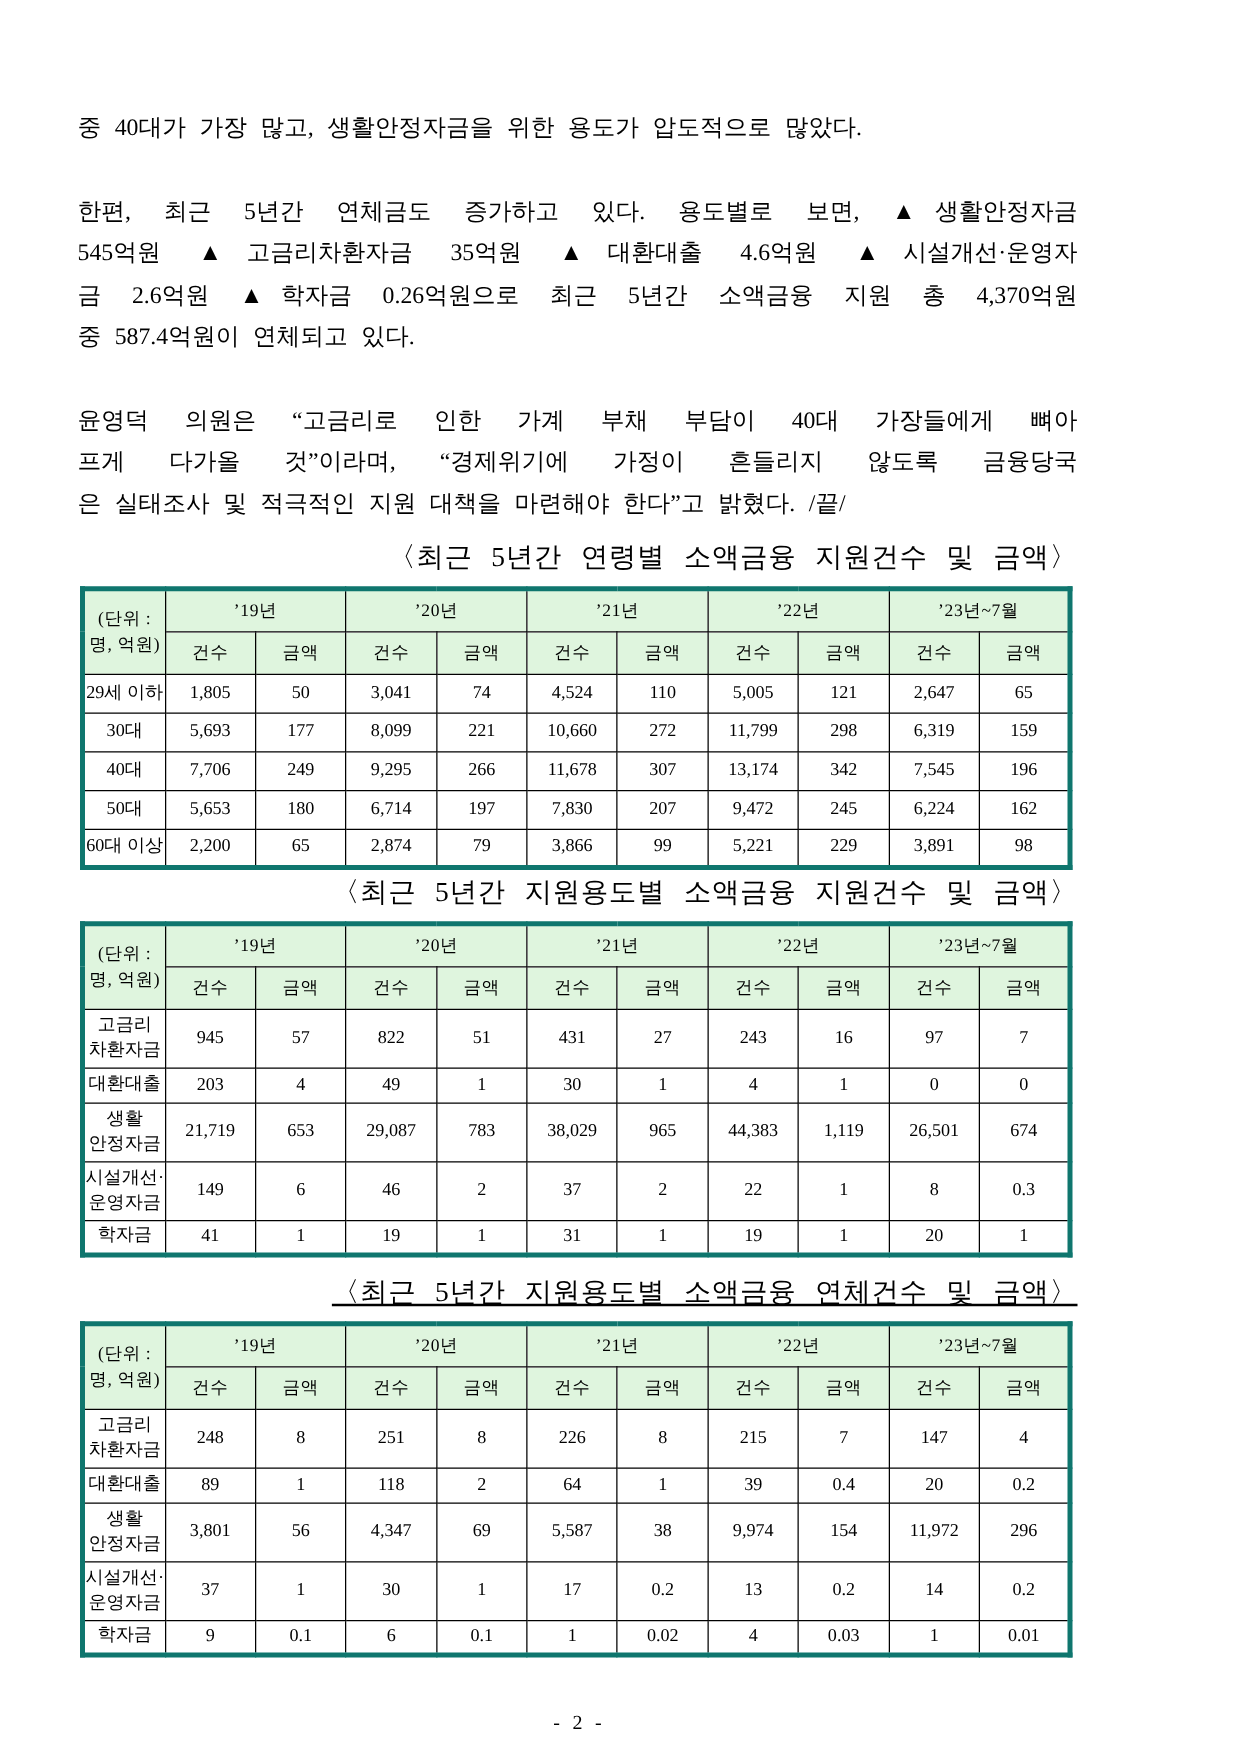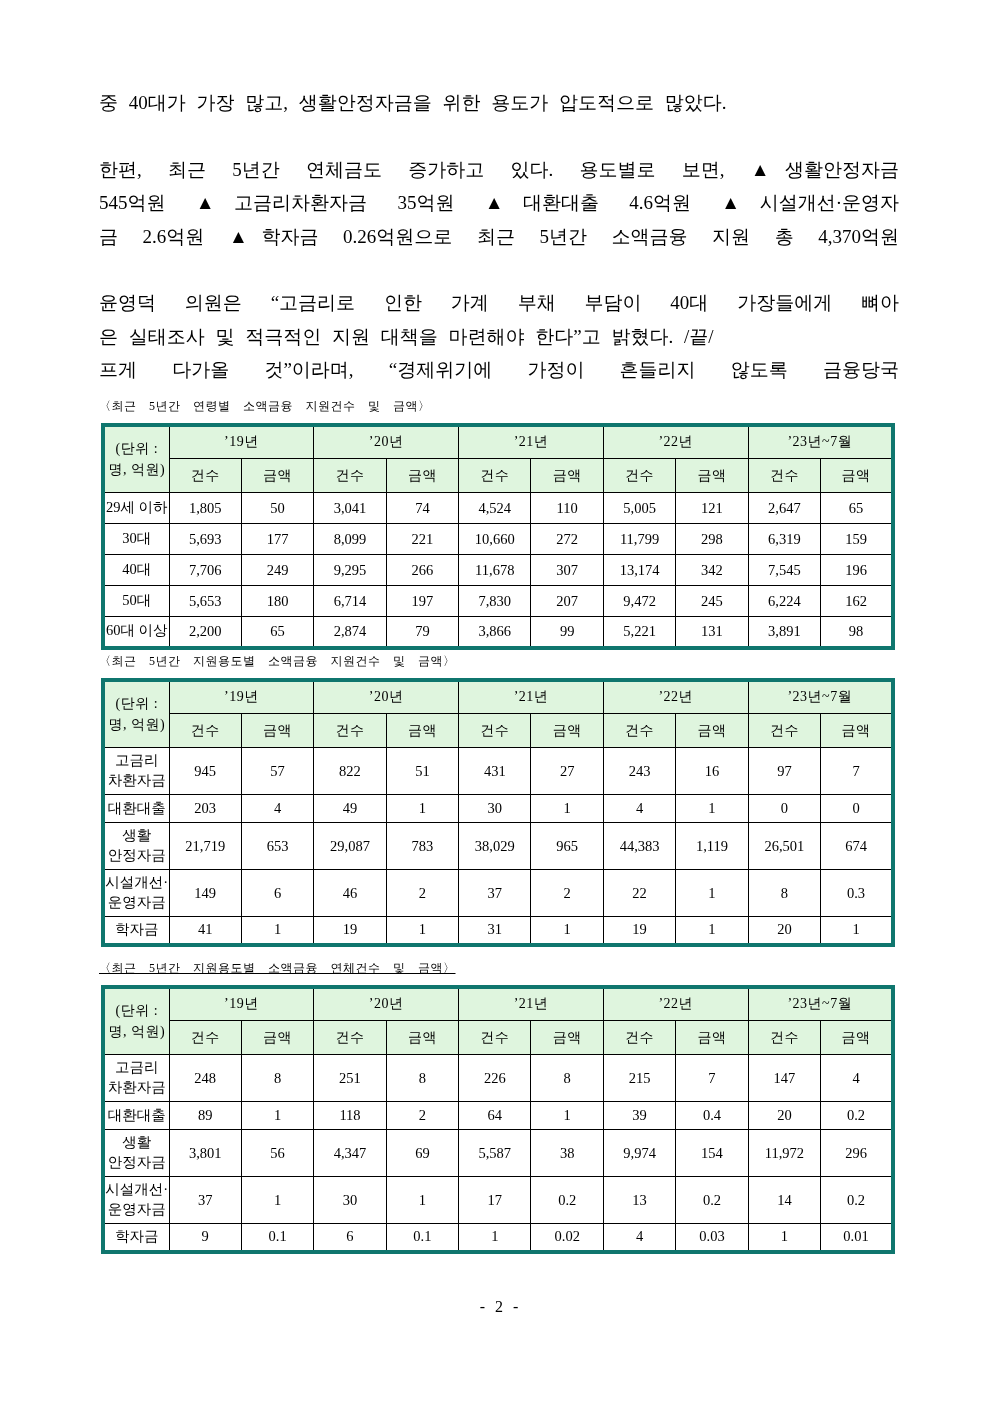--- a/index.html
+++ b/index.html
@@ -5,31 +5,31 @@
   html, body { margin: 0; padding: 0; background: #ffffff; }
   .page {
     position: relative;
     width: 992px;
     height: 1403px;
     background: #ffffff;
     color: #000;
     font-family: "Liberation Serif", "DejaVu Serif", serif;
     overflow: hidden;
   }
-  .content { width: 800px; margin-left: 99px; padding-top: 86px; }
+  .content { width: 800px; margin-left: 62px; padding-top: 86px; }
 
   .para { font-size: 19px; line-height: 33.5px; word-spacing: 6px; }
   .para .line { width: 800px; white-space: normal; }
   .jl { text-align: justify; text-align-last: justify; font-family: Liberation Serif, serif; }
   .ll { text-align: left; }
   .para-gap { height: 33px; }
 
   .table-title {
-    text-align: left;
-    font-size: 12px;
+    text-align: right;
+    font-size: 22px;
     word-spacing: 9px;
     letter-spacing: 0.5px;
   }
   .tt1 { margin: 11px 0 8px 0; }
   .tt2 { margin: 3px 0 8px 0; }
   .tt3 { margin: 13px 0 8px 0; text-decoration: underline; }
 
   table.data-table {
     width: 790px;
     margin-left: 2px;
@@ -74,27 +74,28 @@
 
     <div class="para">
       <div class="line ll">중 40대가 가장 많고, 생활안정자금을 위한 용도가 압도적으로 많았다.</div>
     </div>
     <div class="para-gap"></div>
 
     <div class="para">
       <div class="line jl">한편, 최근 5년간 연체금도 증가하고 있다. 용도별로 보면, ▲생활안정자금</div>
       <div class="line jl">545억원 ▲고금리차환자금 35억원 ▲대환대출 4.6억원 ▲시설개선·운영자</div>
       <div class="line jl">금 2.6억원 ▲학자금 0.26억원으로 최근 5년간 소액금융 지원 총 4,370억원</div>
+      <div class="line ll">중 587.4억원이 연체되고 있다.</div>
     </div>
     <div class="para-gap"></div>
 
     <div class="para">
       <div class="line jl">윤영덕 의원은 “고금리로 인한 가계 부채 부담이 40대 가장들에게 뼈아</div>
+      <div class="line jl">프게 다가올 것”이라며, “경제위기에 가정이 흔들리지 않도록 금융당국</div>
       <div class="line ll">은 실태조사 및 적극적인 지원 대책을 마련해야 한다”고 밝혔다. /끝/</div>
-      <div class="line jl">프게 다가올 것”이라며, “경제위기에 가정이 흔들리지 않도록 금융당국</div>
     </div>
 
     <div class="table-title tt1">〈최근 5년간 연령별 소액금융 지원건수 및 금액〉</div>
     <table class="data-table">
         <colgroup>
           <col style="width: 66px;">
           <col style="width: 72.4px;">
           <col style="width: 72.4px;">
           <col style="width: 72.4px;">
           <col style="width: 72.4px;">
@@ -185,21 +186,21 @@
           </tr>
           <tr class="mid">
             <td class="row-label-cell">60대 이상</td>
             <td>2,200</td>
             <td>65</td>
             <td>2,874</td>
             <td>79</td>
             <td>3,866</td>
             <td>99</td>
             <td>5,221</td>
-            <td>131</td>
+            <td>229</td>
             <td>3,891</td>
             <td>98</td>
           </tr>
         </tbody>
       </table>
 
     <div class="table-title tt2">〈최근 5년간 지원용도별 소액금융 지원건수 및 금액〉</div>
     <table class="data-table">
         <colgroup>
           <col style="width: 66px;">

